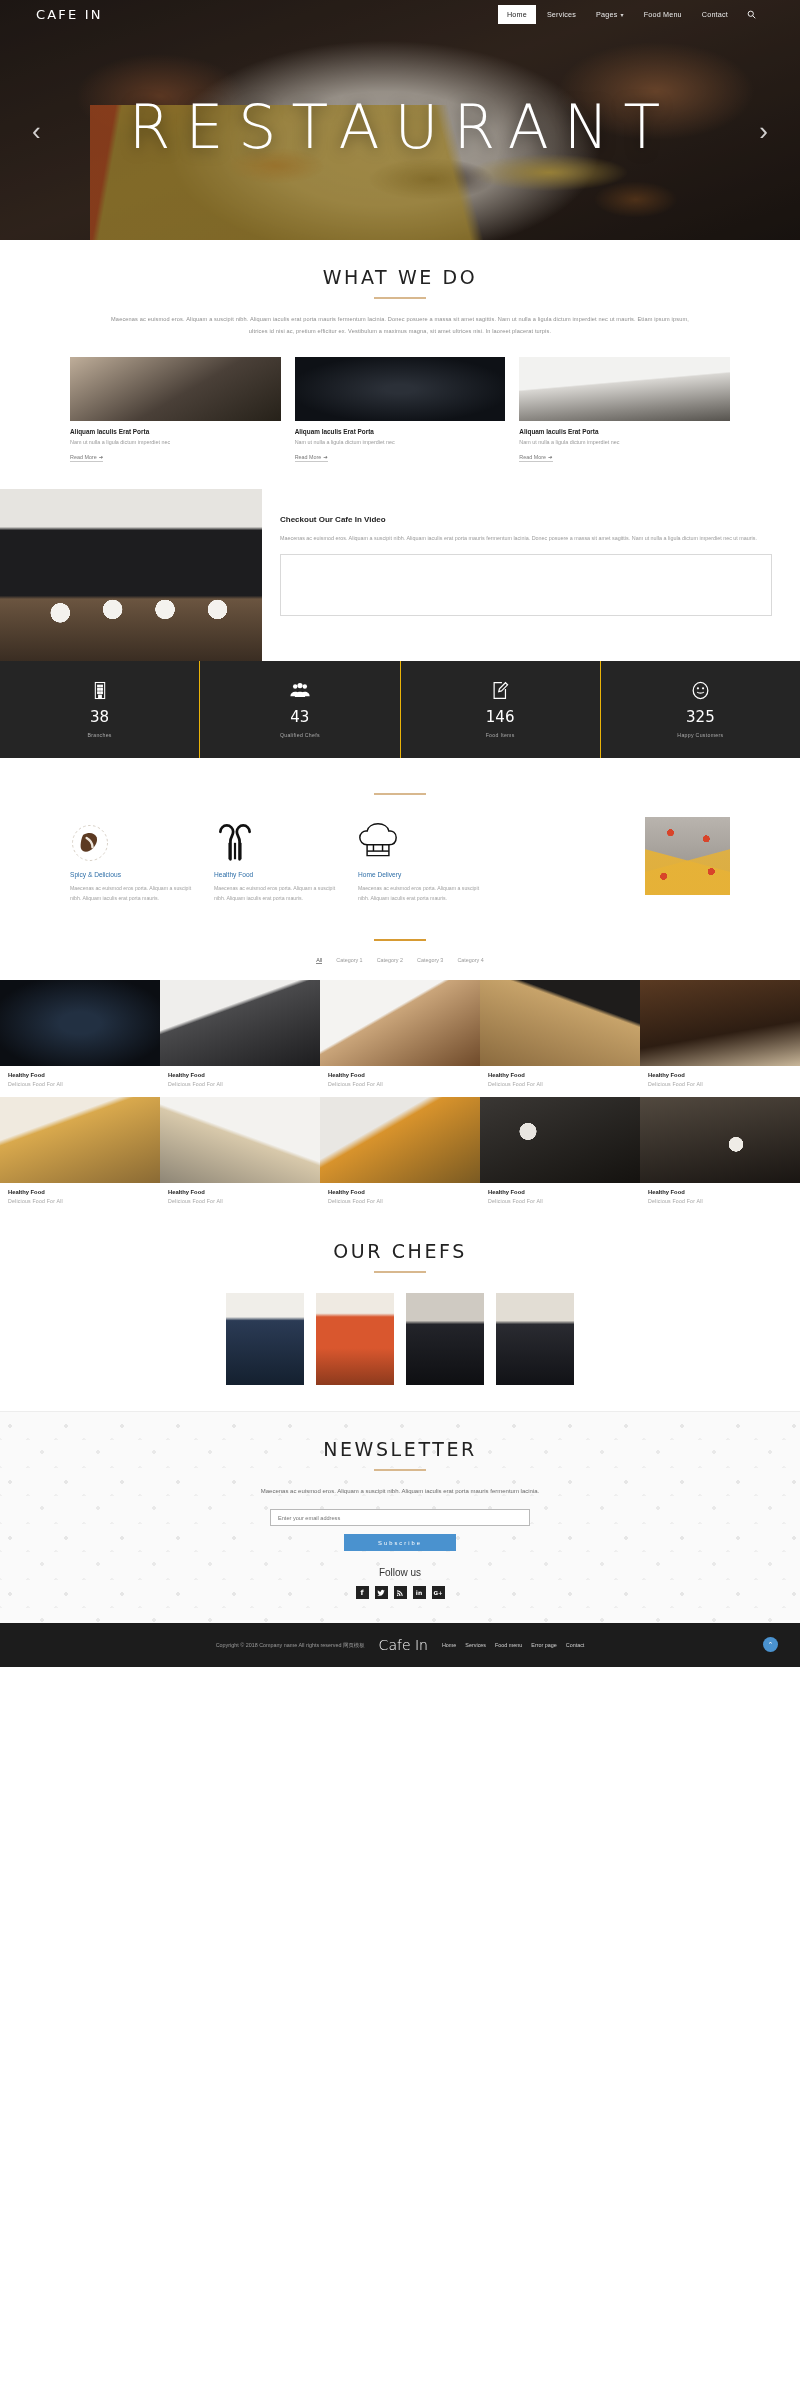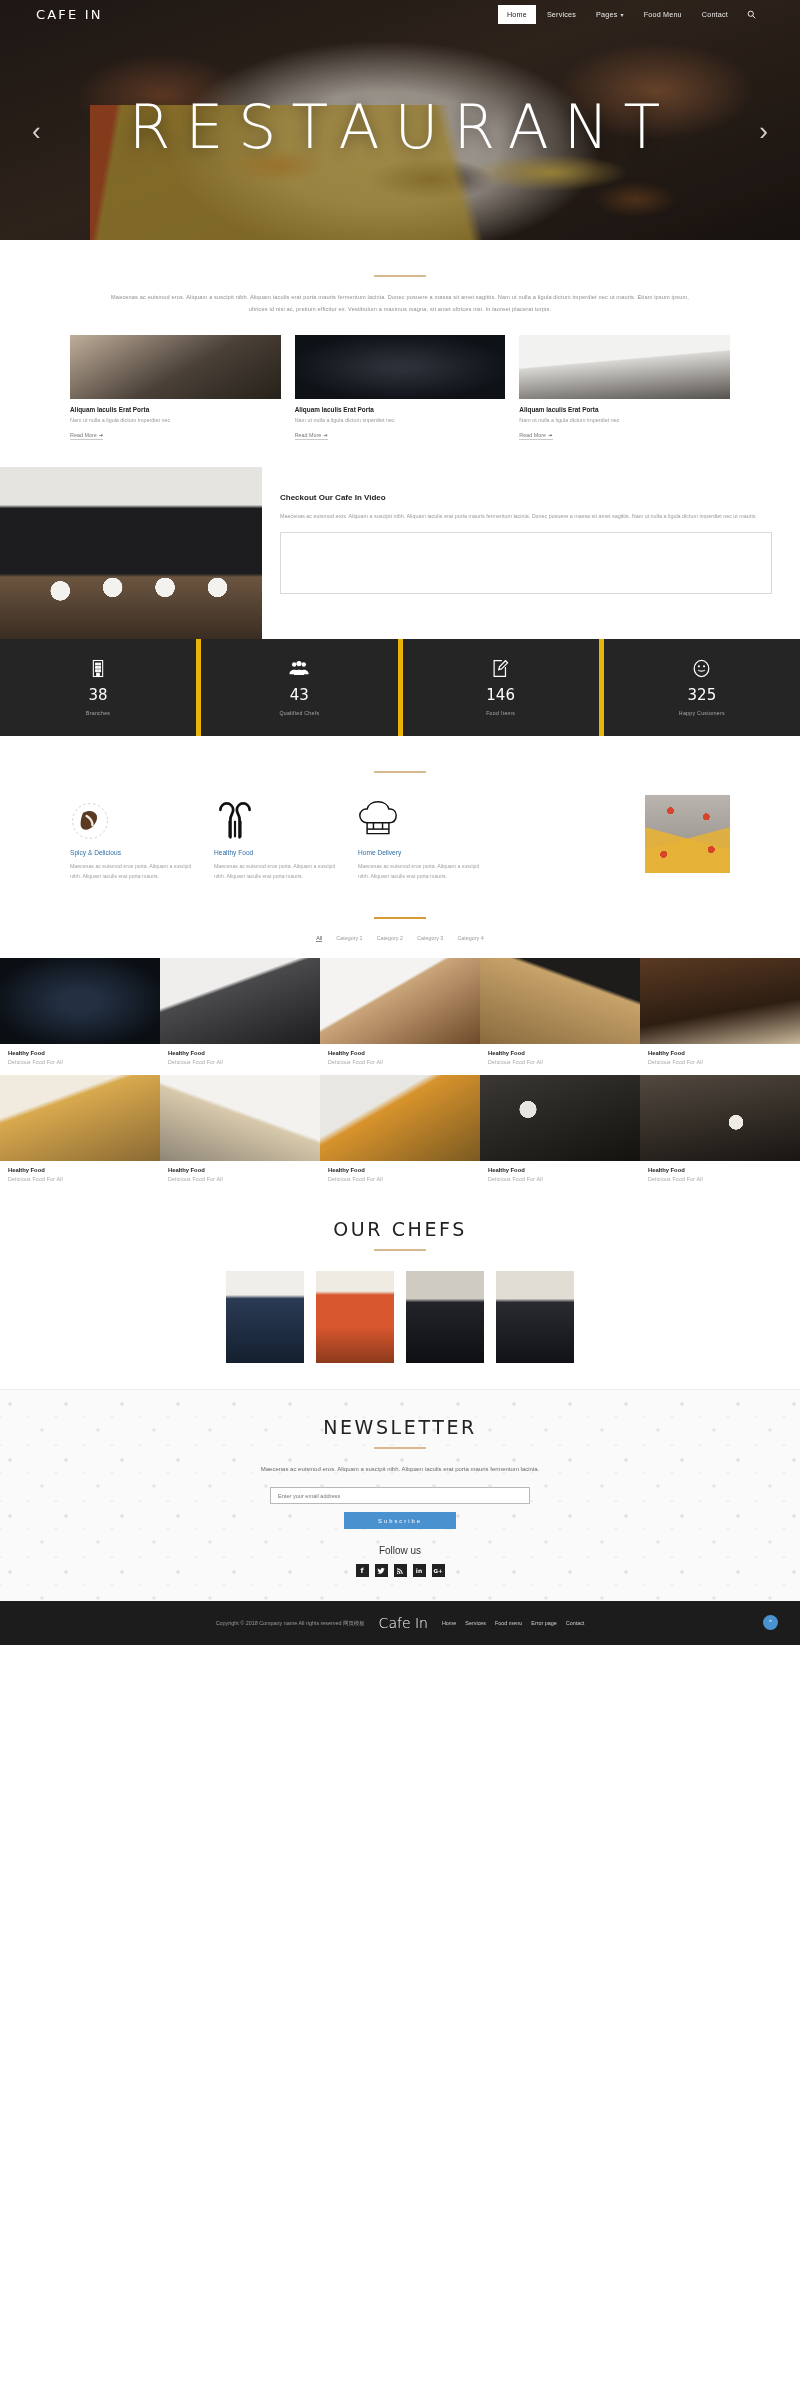--- a/index.html
+++ b/index.html
@@ -123,21 +123,21 @@
   .split-h { font-size: 8px; font-weight: bold; color: #222; }
   .split-p { font-size: 5.4px; line-height: 2.1; color: #9a9a9a; margin-top: 9px; }
   .video-box {
     margin-top: 10px; height: 62px; border: 1px solid #d9d9d9; background: #fff;
   }
 
   
   .stats { display: flex; background: #252525; }
   .stat {
     flex: 1; text-align: center; padding: 18px 0 20px;
-    border-right: 5px solid #eab308;
+    border-right: 1px solid #eab308;
   }
   .stat:last-child { border-right: none; }
   .stat-ico { color: #fff; height: 22px; display: flex; align-items: center; justify-content: center; }
   .stat-num {
     color: #fff; font-size: 15px; margin-top: 7px; font-weight: 400;
     font-family: "DejaVu Sans", sans-serif;
   }
   .stat-lbl { color: #a9a9a9; font-size: 5.2px; margin-top: 6px; letter-spacing: .3px; }
 
   
@@ -276,20 +276,21 @@
     </div>
   </div>
 
   <div class="hero-title">RESTAURANT</div>
   <div class="hero-arrow left">‹</div>
   <div class="hero-arrow right">›</div>
 </div>
 
 <div class="section">
   <div class="wrap">
+    <div class="sec-title">WHAT WE DO</div>
     <div class="sec-rule"></div>
     <div class="lead">Maecenas ac euismod eros. Aliquam a suscipit nibh. Aliquam iaculis erat porta mauris fermentum lacinia. Donec posuere a massa sit amet sagittis. Nam ut nulla a ligula dictum imperdiet nec ut mauris. Etiam ipsum ipsum, ultrices id nisi ac, pretium efficitur ex. Vestibulum a maximus magna, sit amet ultrices nisi. In laoreet placerat turpis.</div>
 
     <div class="cards">
       <div class="card">
         <div class="card-img ph1"></div>
         <div class="card-title">Aliquam Iaculis Erat Porta</div>
         <div class="card-desc">Nam ut nulla a ligula dictum imperdiet nec</div>
         <a class="readmore" href="#"><span>Read More</span><span class="arw">➜</span></a>
       </div>

